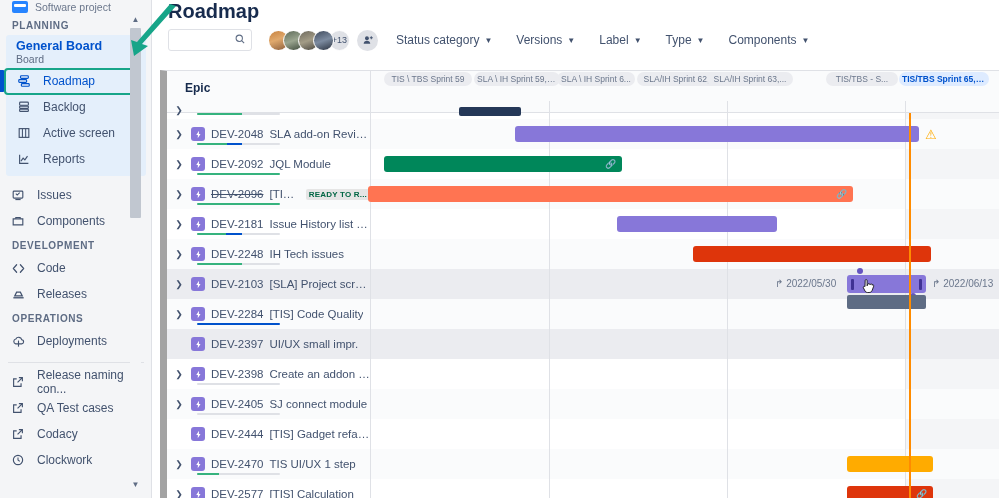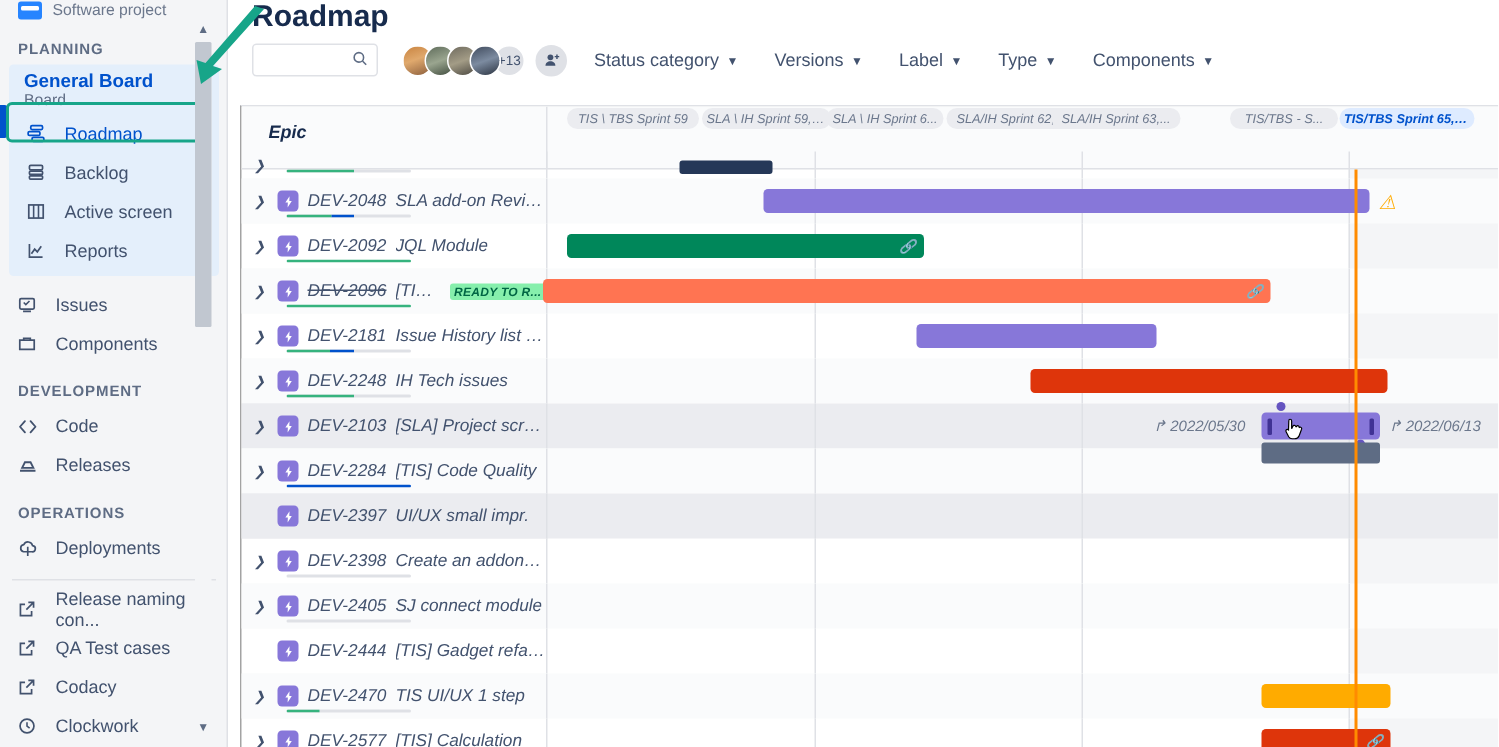--- a/index.html
+++ b/index.html
@@ -18,21 +18,20 @@
     position:relative; flex:0 0 152px; overflow:hidden;
   }
   .proj-head { display:flex; align-items:center; gap:7px; padding:0 12px; height:14px; }
   .proj-logo { width:16px; height:12px; background:#2684FF; border-radius:2px; position:relative; flex:0 0 16px;}
   .proj-logo:after{content:"";position:absolute;left:2px;top:3px;width:12px;height:3px;background:#fff;border-radius:1px;}
   .proj-sub { font-size:10.5px; color:#6B778C; white-space:nowrap; }
 
   .sec-label {
     font-size:10px; font-weight:700; letter-spacing:.6px; color:#5E6C84;
     padding:6px 12px 4px 12px;
-    margin-top:8px;
   }
   .board-group { background:#E4EFFB; border-radius:3px; margin:0 6px; padding-bottom:4px;}
   .board-title-row{ display:flex; align-items:flex-start; padding:4px 8px 0 10px; }
   .board-title{ font-size:12.5px; font-weight:700; color:#0052CC; line-height:14px;}
   .board-sub{ font-size:10.5px; color:#5E6C84; padding:0 10px 3px 10px;}
   .chev{ margin-left:auto; color:#0052CC; font-size:9px; padding-top:3px;}
 
   .nav-item{
     display:flex; align-items:center; gap:11px; height:26px;
     padding:0 10px; font-size:12px; color:#42526E; cursor:pointer;
@@ -77,21 +76,21 @@
     font-size:9px; display:flex; align-items:center; justify-content:center; margin-left:-5px; border:1.5px solid #fff;}
   .av-add{ width:21px; height:21px; border-radius:50%; background:#DFE1E6; color:#42526E;
     display:flex; align-items:center; justify-content:center; margin-left:7px;}
 
   .filters{ display:flex; align-items:center; margin-left:18px; gap:0;}
   .filt{ display:flex; align-items:center; gap:5px; color:#42526E; font-size:12px; padding:0 14px 0 0; margin-right:10px; cursor:pointer;}
   .filt .cv{ font-size:8px; color:#42526E;}
 
   
   .gantt{ position:absolute; left:8px; top:70px; right:0; bottom:0; border-top:1px solid #DFE1E6;
-          border-left:1px solid #a3a3a3; overflow:hidden; background:#fff;font-style:italic;}
+          border-left:7px solid #a3a3a3; overflow:hidden; background:#fff;}
   .g-head{ display:flex; height:42px; background:#FAFBFC; border-bottom:1px solid #DFE1E6; }
   .g-head-left{ width:204px; flex:0 0 204px; border-right:1px solid #DFE1E6; display:flex; align-items:flex-start; padding:10px 0 0 18px;
                 font-weight:700; color:#172B4D; font-size:12px;}
   .g-head-right{ flex:1; position:relative;}
   .months{ display:flex; height:24px;}
   .month{ flex:1; text-align:center; font-size:9.5px; letter-spacing:.7px; color:#6B778C; line-height:24px; border-right:1px solid #DFE1E6;}
   .month:last-child{ border-right:0;}
   .sprints{ position:relative; height:17px;}
   .sprint{
     position:absolute; top:1px; height:14px; border-radius:7px; background:#EBECF0;
@@ -105,21 +104,21 @@
   .row.alt{ background:#FAFBFC;}
   .row.hover{ background:#EBECF0;}
   .r-left{ width:204px; flex:0 0 204px; border-right:1px solid #DFE1E6; position:relative;
            display:flex; align-items:center; padding-left:6px; gap:6px; background:inherit;}
   .exp{ width:12px; flex:0 0 12px; text-align:center; color:#42526E; font-size:9px; cursor:pointer;}
   .epic-ico{ width:14px; height:14px; flex:0 0 14px; background:#8777D9; border-radius:3px;
              display:flex; align-items:center; justify-content:center;}
   .key{ color:#42526E; font-size:11.5px; white-space:nowrap;}
   .key.done{ text-decoration:line-through;}
   .summ{ color:#42526E; font-size:11.5px; white-space:nowrap; overflow:hidden; text-overflow:ellipsis; max-width:122px;}
-  .badge{ background:#86efac; color:#006644; font-size:8px; font-weight:700; letter-spacing:.2px;
+  .badge{ background:#e5e5e5; color:#006644; font-size:8px; font-weight:700; letter-spacing:.2px;
           border-radius:2px; padding:1px 3px; white-space:nowrap; flex:0 0 auto;}
   .prog{ position:absolute; left:30px; bottom:4px; width:83px; height:2.5px; background:#DFE1E6; border-radius:2px; display:flex; overflow:hidden;}
   .prog i{ display:block; height:100%;}
 
   .r-right{ flex:1; position:relative;}
   .vline{ position:absolute; top:0; bottom:0; width:1px; background:#DFE1E6;}
   .bar{ position:absolute; top:7px; height:16px; border-radius:3px; display:flex; align-items:center;
         justify-content:flex-end; padding-right:5px; color:#fff; font-size:9px; cursor:pointer;}
   .bar.sel{ top:6px; height:18px; justify-content:space-between; padding:0 4px;}
   .handle{ width:3px; height:11px; background:#403294; border-radius:1px;}

